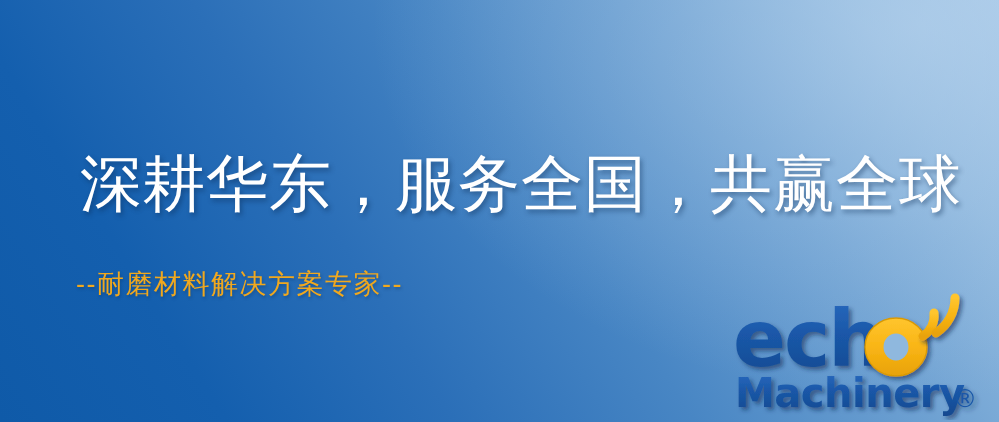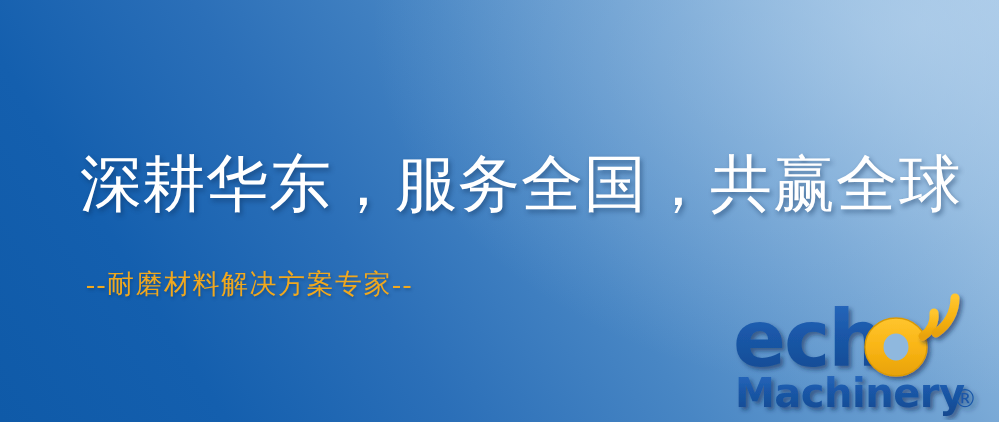--- a/index.html
+++ b/index.html
@@ -45,24 +45,24 @@
     font-size: 62px;
     line-height: 1.05;
     letter-spacing: 1px;
     white-space: nowrap;
     text-shadow: 2px 3px 5px rgba(8,40,80,0.45);
     z-index: 3;
   }
 
   .subhead {
     position: absolute;
-    left: 86px;
+    left: 76px;
     top: 266px;
     color: #f0a81e;
-    font-family: Liberation Serif, serif;
+    font-family: Liberation Sans, sans-serif;
     font-size: 27px;
     letter-spacing: 1.5px;
     white-space: nowrap;
     text-shadow: 1px 2px 3px rgba(10,45,90,0.35);
     z-index: 3;
   }
 
   
   .logo {
     position: absolute;

